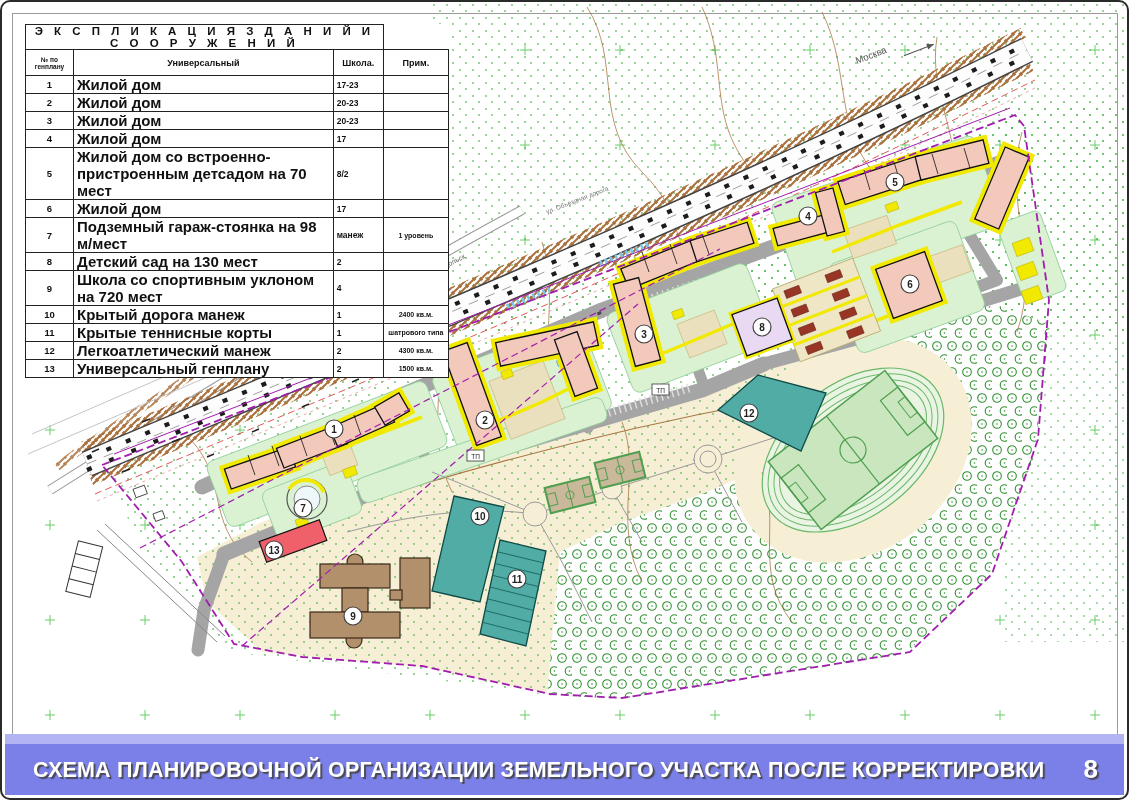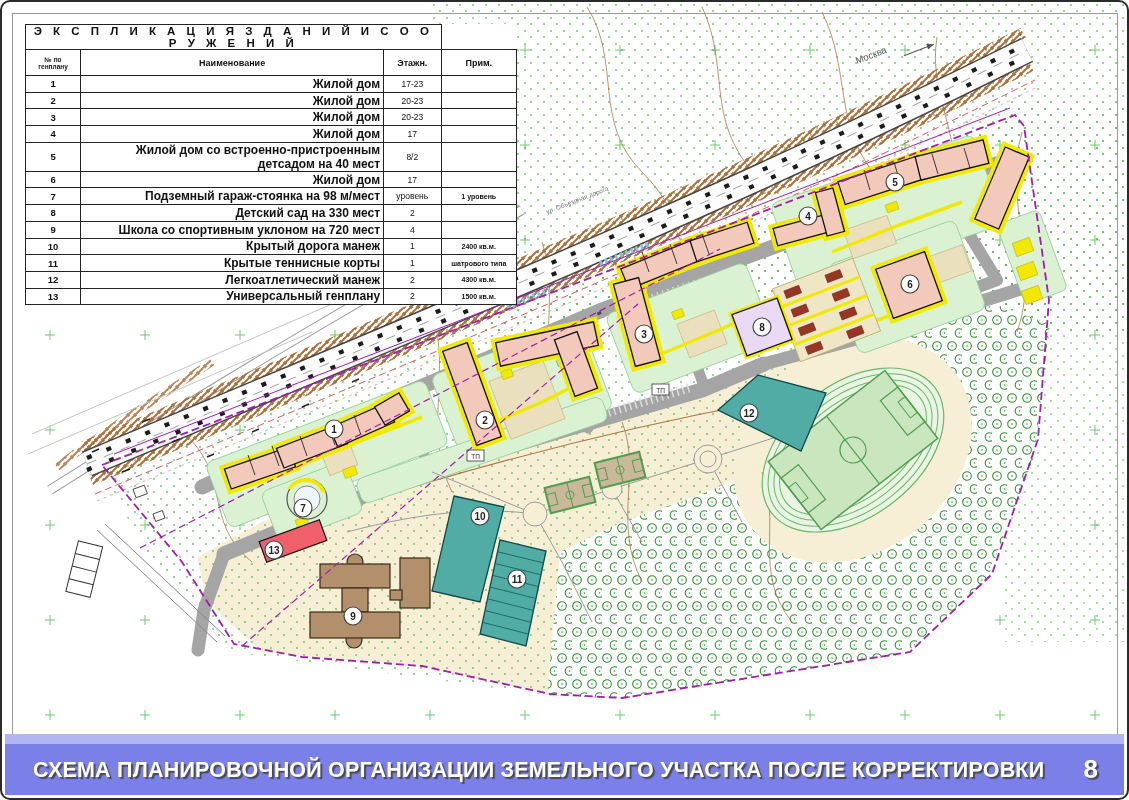--- a/index.html
+++ b/index.html
@@ -3,29 +3,29 @@
 <meta charset="utf-8">
 <style>
   html,body{margin:0;padding:0;background:#fff;}
   body{width:1129px;height:800px;position:relative;overflow:hidden;
        font-family:"Liberation Sans","DejaVu Sans",sans-serif;}
   .slide{position:absolute;inset:0;border:2px solid #2a2a2a;border-radius:10px;overflow:hidden;background:#fff;}
   .frame{position:absolute;left:10px;top:11px;right:9px;height:722px;border:1px solid #9a9a9a;border-bottom:none;}
   #plan{position:absolute;left:0;top:0;width:1129px;height:733px;}
 
   
-  .xtable{position:absolute;left:23px;top:22px;width:492px;border-collapse:collapse;background:#fff;}
+  .xtable{position:absolute;left:23px;top:22px;width:424px;border-collapse:collapse;background:#fff;}
   .xtable td,.xtable th{border:1px solid #222;padding:0 3px;vertical-align:middle;}
   .ttl{font-size:11.5px;font-weight:700;letter-spacing:4px;text-align:center;height:21px;color:#111;}
   .no-border{border:none !important;background:transparent;}
   .hdr{font-weight:700;font-size:9px;text-align:center;height:25px;color:#111;}
   .hdr.small{font-size:6.5px;line-height:7px;}
   .c-num{width:42px;text-align:center;font-size:9.5px;font-weight:700;height:15.7px;color:#111;}
-  .c-name{width:262px;text-align:right;font-size:12px;font-weight:700;color:#111;}
-  .c-fl{width:44px;text-align:center;font-size:8.5px;font-weight:400;color:#111;}
+  .c-name{width:262px;text-align:left;font-size:15px;font-weight:700;color:#111;}
+  .c-fl{width:44px;text-align:left;font-size:8.5px;font-weight:700;color:#111;}
   .c-nt{width:60px;text-align:center;font-size:7px;line-height:7px;font-weight:700;color:#111;}
 
   
   .footer{position:absolute;left:3px;right:3px;top:732px;height:61px;}
   .footer .strip{position:absolute;left:0;right:0;top:0;height:10px;background:#b2b5f2;}
   .footer .bar{position:absolute;left:0;right:0;top:10px;bottom:0;background:#7a80e7;}
   .footer .title{position:absolute;left:28px;top:24px;color:#fff;font-size:21.5px;font-weight:700;
     letter-spacing:.2px;text-shadow:2px 2px 1px #4a4a55;white-space:nowrap;}
   .footer .page{position:absolute;right:26px;top:20px;color:#fff;font-size:26px;font-weight:700;
     text-shadow:2px 2px 1px #4a4a55;}
@@ -418,22 +418,22 @@
 </svg>
 
 <table class="xtable">
   <tbody>
         <tr>
     <td class="ttl" colspan="3">Э К С П Л И К А Ц И Я   З Д А Н И Й   И   С О О Р У Ж Е Н И Й</td>
     <td class="no-border"></td>
   </tr>
   <tr>
     <th class="hdr small">№ по генплану</th>
-    <th class="hdr">Наименование</th>
-    <th class="hdr">Этажн.</th>
+    <th class="hdr">Универсальный</th>
+    <th class="hdr">Школа.</th>
     <th class="hdr">Прим.</th>
   </tr>
   </tbody>
       <tbody id="xtbody">
         <tr>
           <td class="c-num">1</td>
           <td class="c-name">Жилой дом</td>
           <td class="c-fl">17-23</td>
           <td class="c-nt"></td>
         </tr>
@@ -450,39 +450,39 @@
           <td class="c-nt"></td>
         </tr>
         <tr>
           <td class="c-num">4</td>
           <td class="c-name">Жилой дом</td>
           <td class="c-fl">17</td>
           <td class="c-nt"></td>
         </tr>
         <tr>
           <td class="c-num">5</td>
-          <td class="c-name">Жилой дом со встроенно-пристроенным детсадом на 40 мест</td>
+          <td class="c-name">Жилой дом со встроенно-пристроенным детсадом на 70 мест</td>
           <td class="c-fl">8/2</td>
           <td class="c-nt"></td>
         </tr>
         <tr>
           <td class="c-num">6</td>
           <td class="c-name">Жилой дом</td>
           <td class="c-fl">17</td>
           <td class="c-nt"></td>
         </tr>
         <tr>
           <td class="c-num">7</td>
           <td class="c-name">Подземный гараж-стоянка на 98 м/мест</td>
-          <td class="c-fl">уровень</td>
+          <td class="c-fl">манеж</td>
           <td class="c-nt">1 уровень</td>
         </tr>
         <tr>
           <td class="c-num">8</td>
-          <td class="c-name">Детский сад на 330 мест</td>
+          <td class="c-name">Детский сад на 130 мест</td>
           <td class="c-fl">2</td>
           <td class="c-nt"></td>
         </tr>
         <tr>
           <td class="c-num">9</td>
           <td class="c-name">Школа со спортивным уклоном на 720 мест</td>
           <td class="c-fl">4</td>
           <td class="c-nt"></td>
         </tr>
         <tr>

